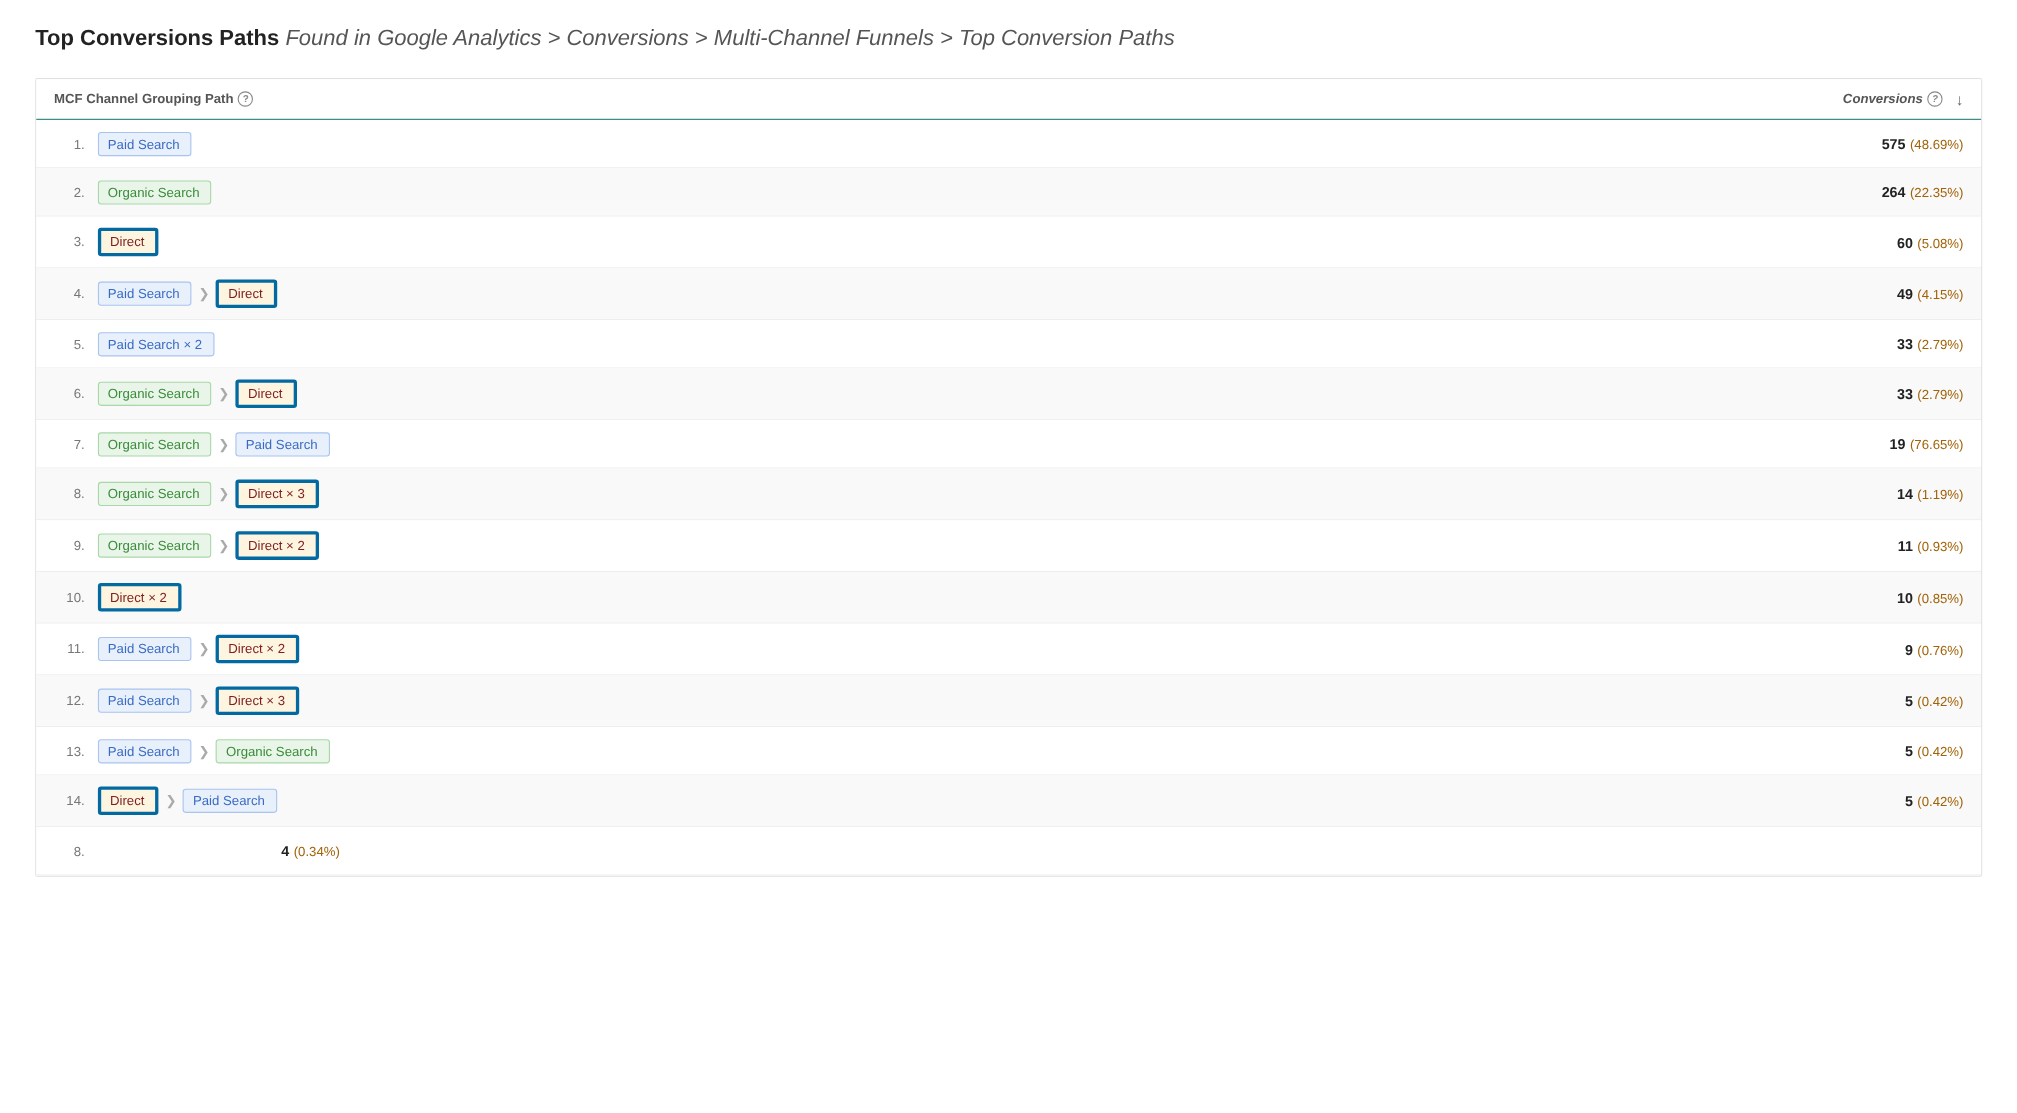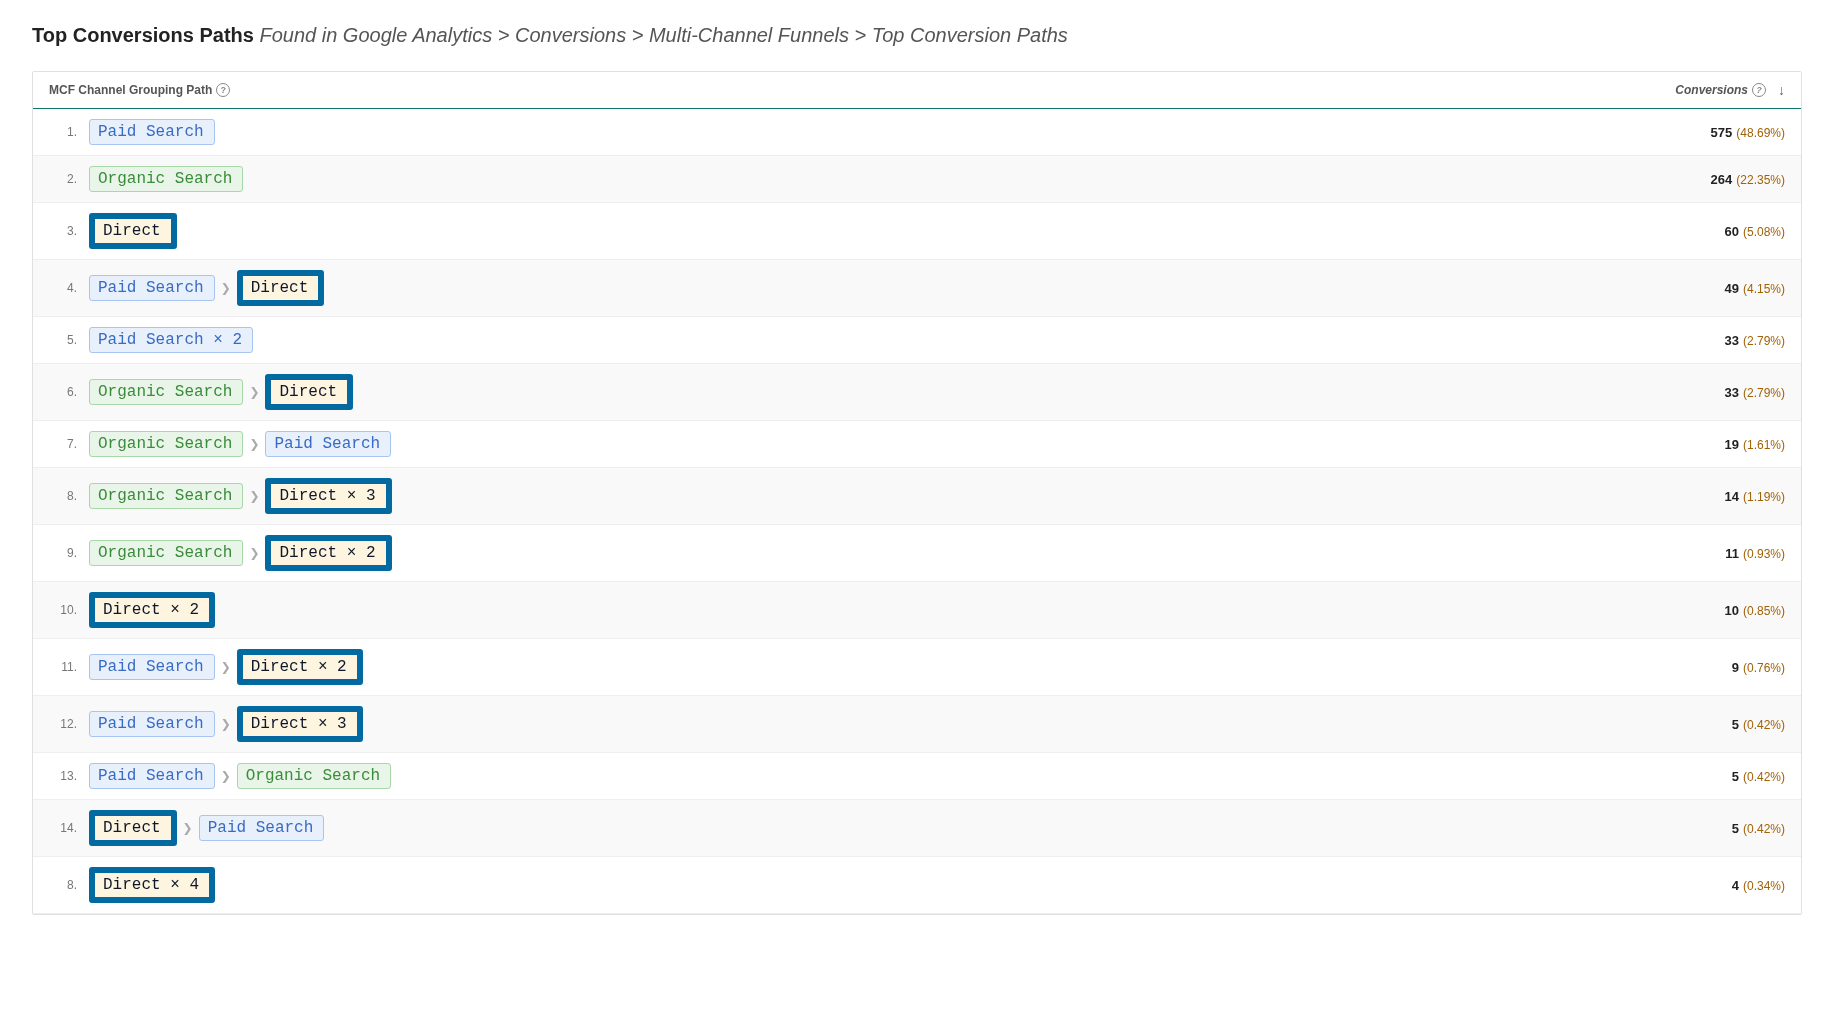--- a/index.html
+++ b/index.html
@@ -113,40 +113,39 @@
       color: #a16207;
       font-size: 12px;
       margin-left: 4px;
     }
     
     .tag {
       display: inline-flex;
       align-items: center;
       padding: 3px 10px 3px 8px;
       border-radius: 3px;
-      font-size: 16px;
+      font-size: 12px;
       font-weight: 400;
       white-space: nowrap;
       position: relative;
-      font-family: Liberation Mono, monospace;
     }
     .tag-paid {
       background: #e8f0fb;
       border: 1px solid #a8c4f0;
       color: #3a6bc4;
     }
     .tag-organic {
       background: #e8f5e8;
       border: 1px solid #a8d8a8;
       color: #3a8c3a;
     }
     .tag-direct {
       background: #fdf5e0;
-      border: 6px solid #0369a1;
-      color: #0f172a;
+      border: 3px solid #0369a1;
+      color: #7f1d1d;
     }
     .chevron {
       margin: 0 2px;
       color: #aaa;
       font-size: 12px;
     }
   </style>
 </head>
 <body>
 
@@ -214,21 +213,21 @@
           </div>
           <div class="row-conversions">33<span class="pct">(2.79%)</span></div>
         </div>
         <div class="table-row">
           <span class="row-number">7.</span>
           <div class="row-path">
             <span class="tag tag-organic">Organic Search</span>
             <span class="chevron">❯</span>
             <span class="tag tag-paid">Paid Search</span>
           </div>
-          <div class="row-conversions">19<span class="pct">(1.61%)</span></div>
+          <div class="row-conversions">19<span class="pct">(76.65%)</span></div>
         </div>
         <div class="table-row">
           <span class="row-number">8.</span>
           <div class="row-path">
             <span class="tag tag-organic">Organic Search</span>
             <span class="chevron">❯</span>
             <span class="tag tag-direct">Direct × 3</span>
           </div>
           <div class="row-conversions">14<span class="pct">(1.19%)</span></div>
         </div>
@@ -279,20 +278,17 @@
           <span class="row-number">14.</span>
           <div class="row-path">
             <span class="tag tag-direct">Direct</span>
             <span class="chevron">❯</span>
             <span class="tag tag-paid">Paid Search</span>
           </div>
           <div class="row-conversions">5<span class="pct">(0.42%)</span></div>
         </div>
         <div class="table-row">
           <span class="row-number">8.</span>
-          <div class="row-path">
-            <span class="tag tag-direct">Direct × 4</span>
-          </div>
           <div class="row-conversions">4<span class="pct">(0.34%)</span></div>
         </div>
       </div>
   </div>
 </div>
 
 </body></html>

